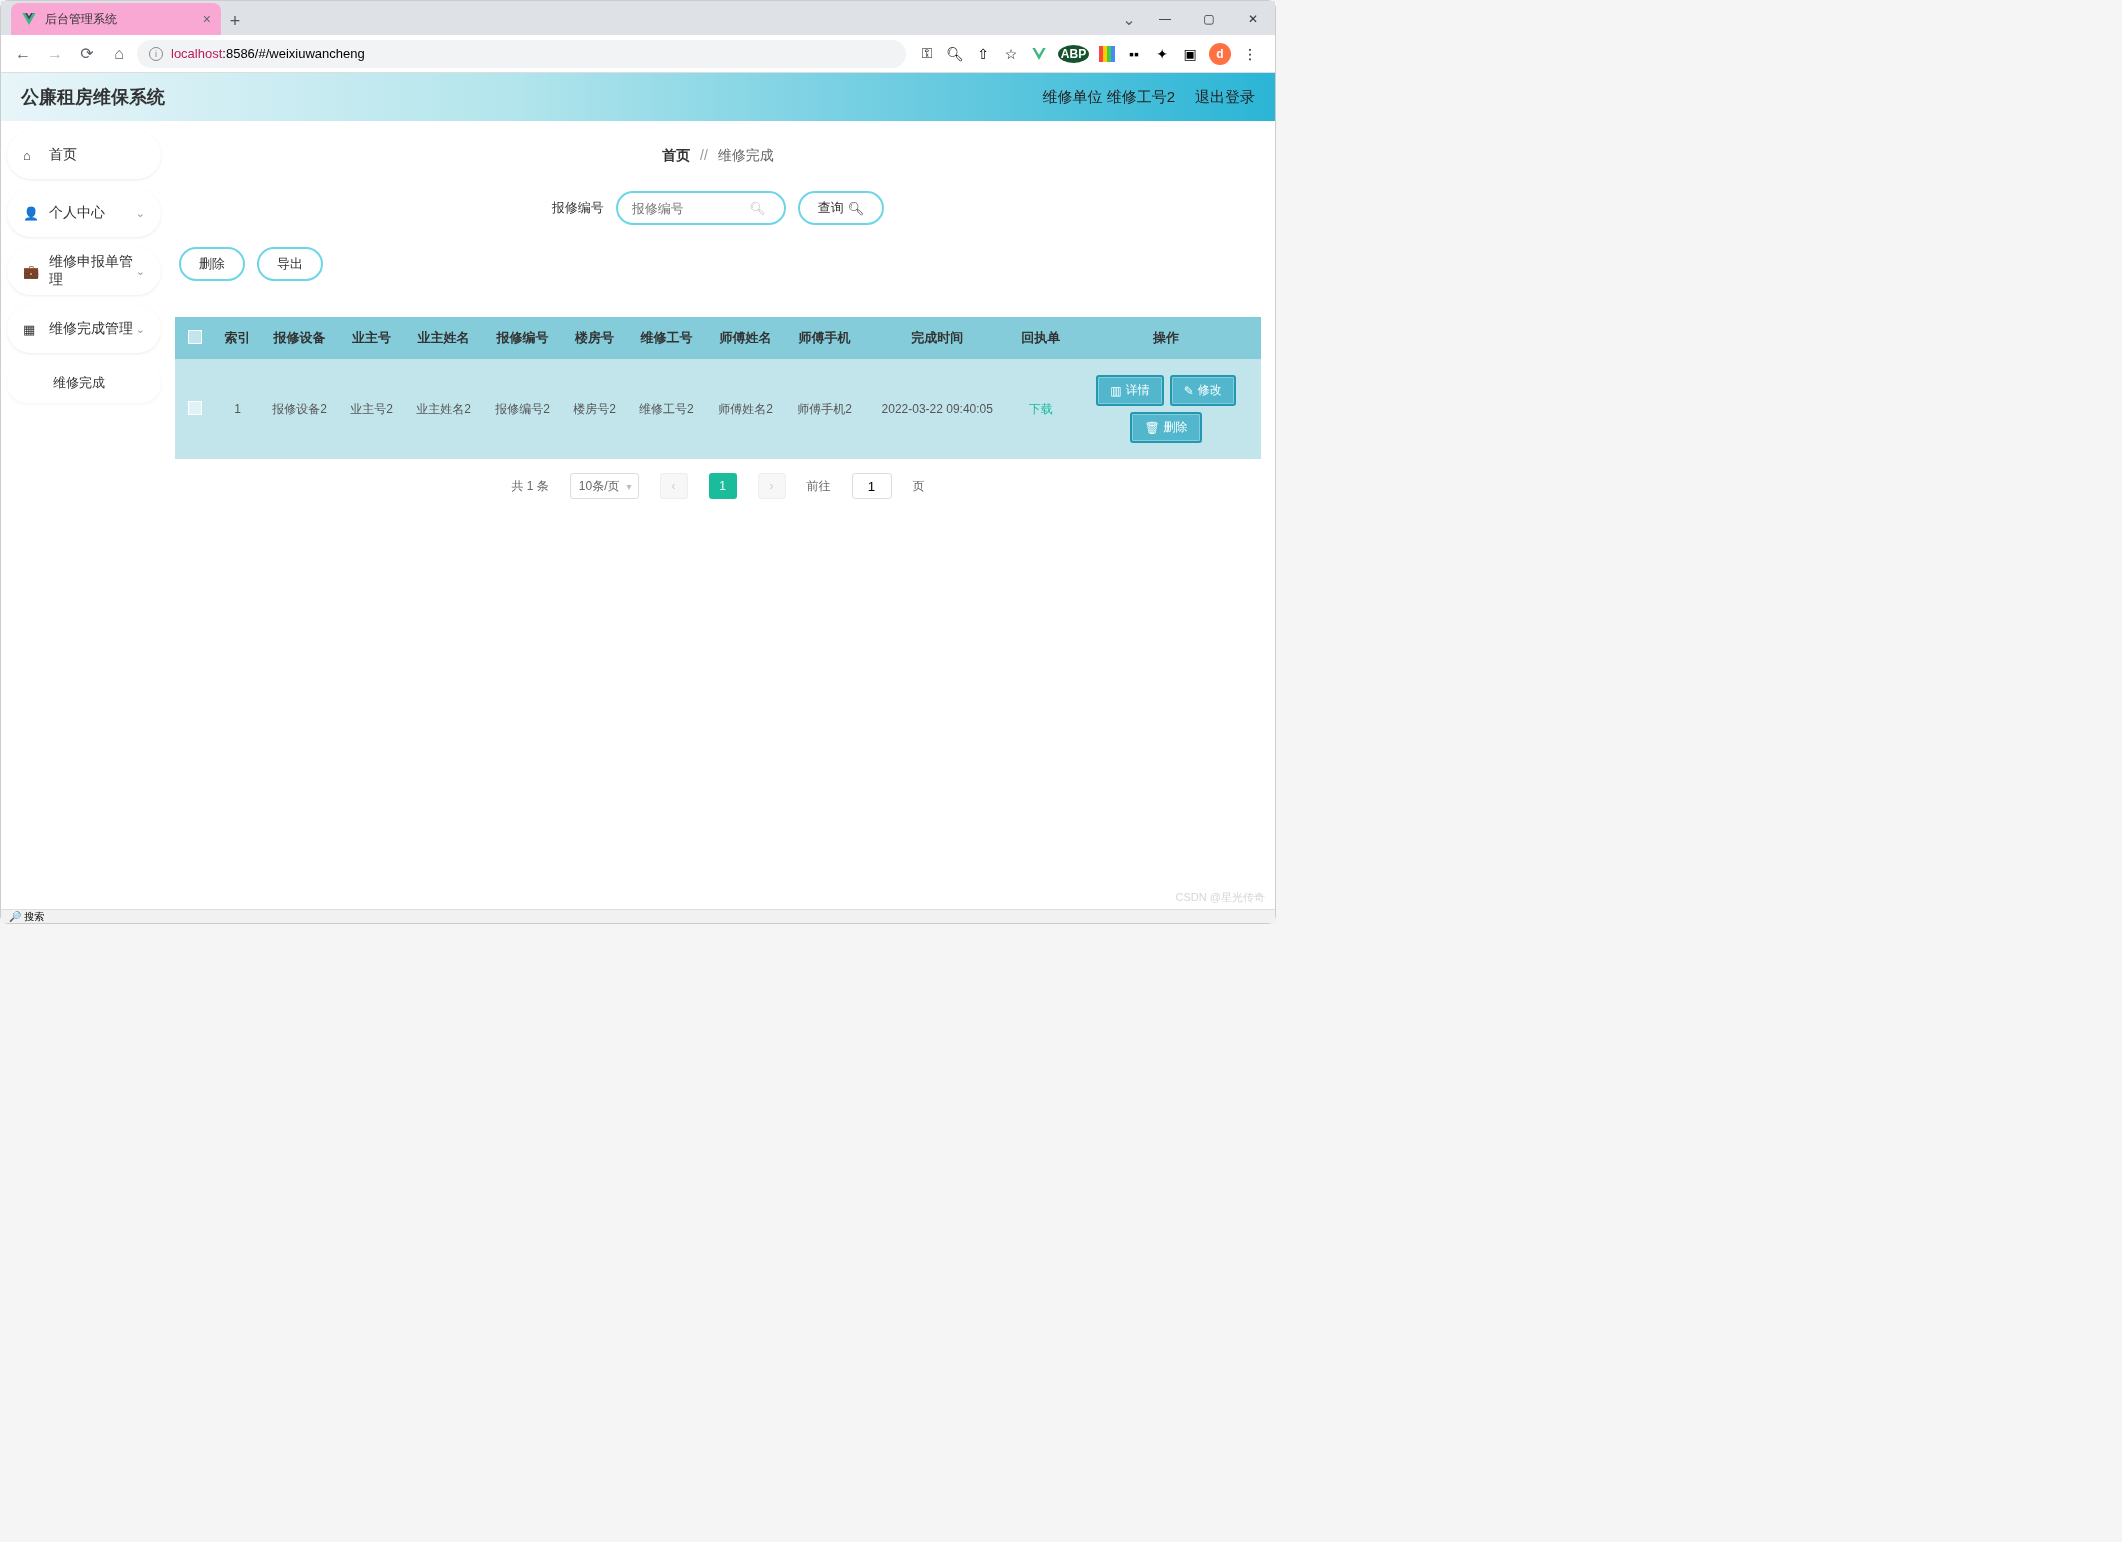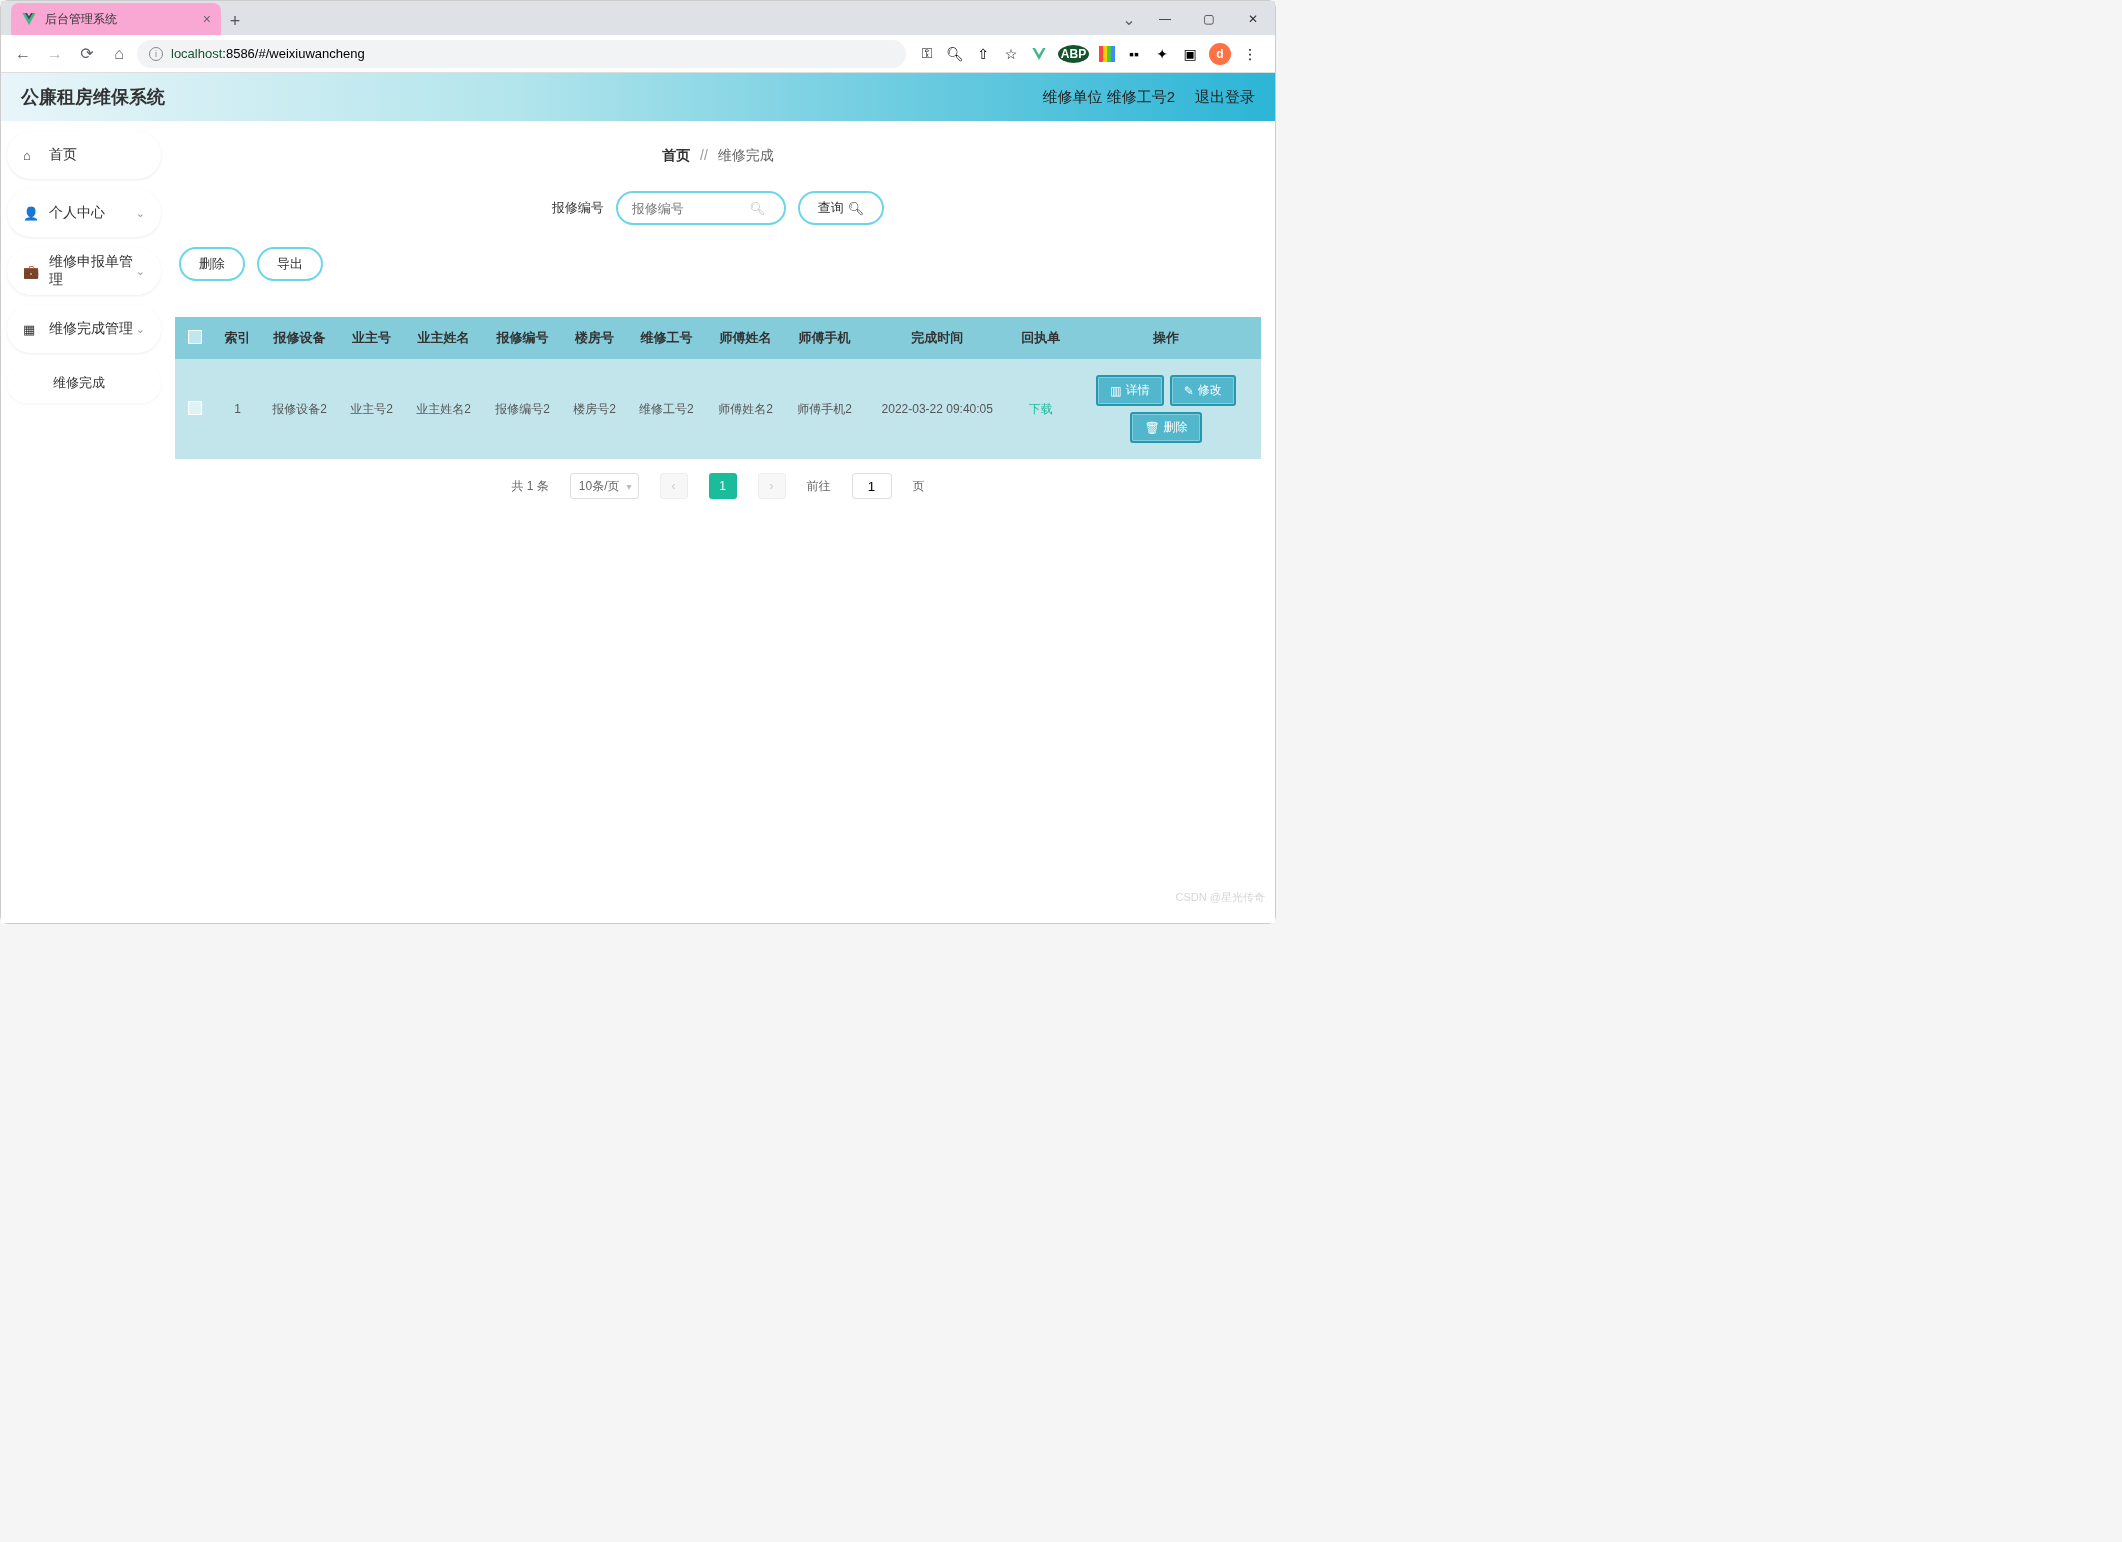--- a/index.html
+++ b/index.html
@@ -13,21 +13,21 @@
 .tab-close { margin-left: auto; color: #666; cursor: pointer; font-size: 14px; }
 .new-tab { width: 28px; height: 28px; display: flex; align-items: center; justify-content: center; color: #555; font-size: 18px; cursor: pointer; }
 .win-controls { margin-left: auto; display: flex; align-items: center; height: 32px; }
 .win-btn { width: 44px; height: 28px; display: flex; align-items: center; justify-content: center; color: #333; font-size: 12px; cursor: pointer; }
 .chevron-btn { width: 28px; display:flex; align-items:center; justify-content:center; color:#666; }
 
 .addr-bar { height: 38px; background: #fff; display: flex; align-items: center; padding: 0 8px; gap: 4px; border-bottom: 1px solid #ddd; }
 .nav-icon { width: 28px; height: 28px; display: flex; align-items: center; justify-content: center; color: #5f6368; cursor: pointer; border-radius: 50%; }
 .nav-icon.disabled { color: #bbb; }
 .url-box { flex: 1; height: 28px; background: #f1f3f4; border-radius: 14px; display: flex; align-items: center; padding: 0 12px; font-size: 13px; color: #333; gap: 8px; }
-.url-host { color: #14532d; }
+.url-host { color: #be185d; }
 .url-path { color: #000000; }
 .ext-icons { display: flex; align-items: center; gap: 10px; padding: 0 8px; }
 .ext-icon { width: 18px; height: 18px; display: flex; align-items: center; justify-content: center; font-size: 14px; cursor: pointer; }
 .avatar-d { width: 22px; height: 22px; border-radius: 50%; background: #ff7043; color: #fff; display: flex; align-items: center; justify-content: center; font-size: 12px; font-weight: bold; }
 .abp { width: 31px; height: 18px; border-radius: 50%; background: #14532d; color:#fff; font-size:12px; font-weight:bold; display:flex; align-items:center; justify-content:center;}
 .rainbow { width:16px; height:16px; background: linear-gradient(90deg,#f44 0 25%,#fc0 25% 50%,#4c4 50% 75%,#48f 75% 100%); }
 
 
 .viewport { flex: 1; background: #fff; position: relative; overflow: hidden; }
 .app-header { height: 48px; background: linear-gradient(90deg, #e8f5f9 0%, #b3e5ec 40%, #2bb5d6 100%); display: flex; align-items: center; padding: 0 20px; color: #333; }
@@ -290,13 +290,16 @@
           <span>前往</span>
           <input class="pg-input" value="1" style="">
           <span>页</span>
         </div>
 
         <div class="watermark">CSDN @星光传奇</div>
       </div>
     </div>
   </div>
 
+  <div class="taskbar">
+    <span>🔎 搜索</span>
+  </div>
 </div>
 
 </body></html>

